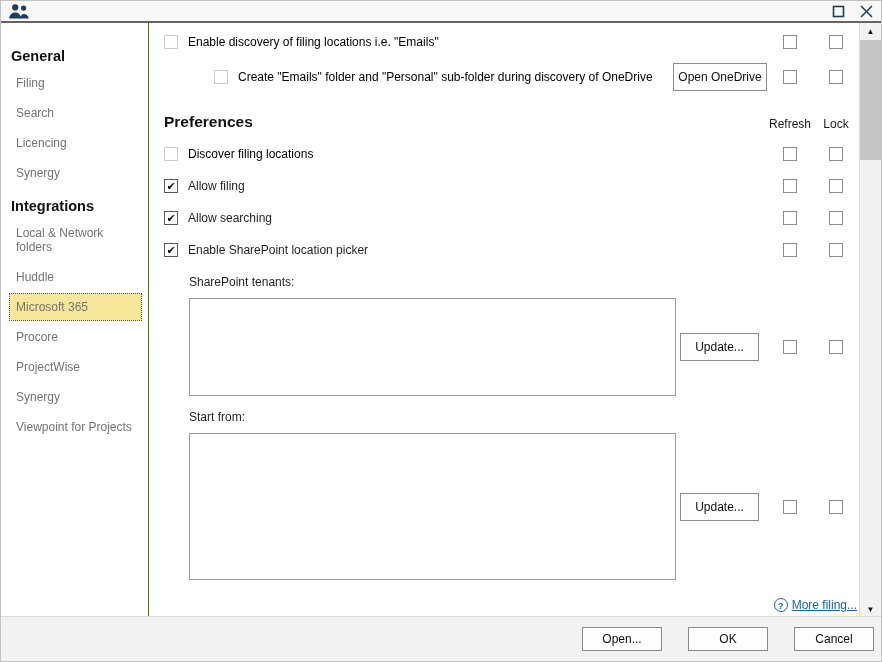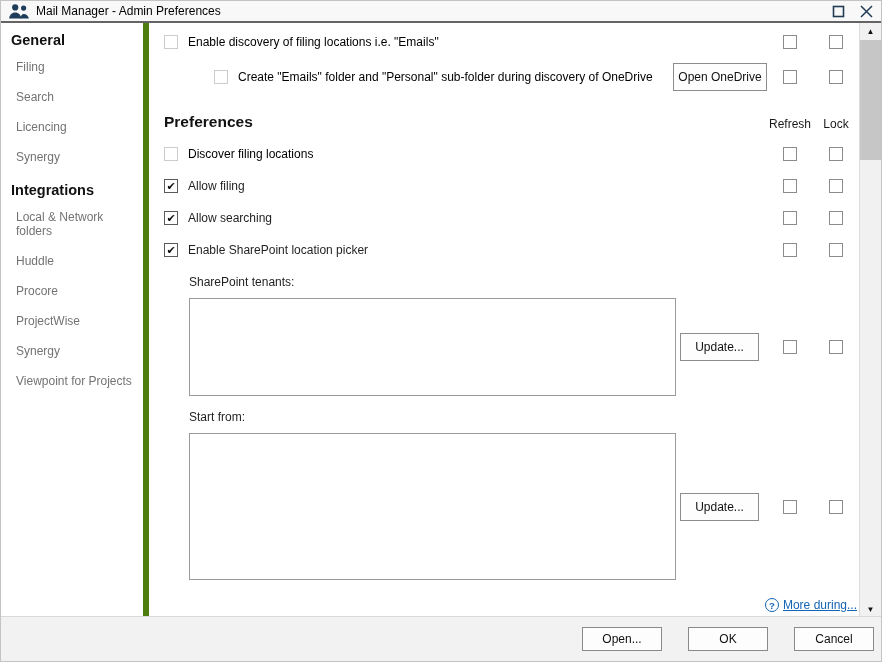--- a/index.html
+++ b/index.html
@@ -18,21 +18,21 @@
     display:flex; align-items:center; padding-left:8px;
   }
   .title-icon { width:20px; height:15px; margin-right:7px; display:inline-flex; }
   .title-text { font-size:12px; color:#000; }
   .win-controls { margin-left:auto; display:flex; align-items:center; gap:10px; padding-right:8px; }
   .win-btn { width:18px; height:18px; display:flex; align-items:center; justify-content:center; cursor:default; }
 
   
   .sidebar {
     position:absolute; top:22px; left:0; width:148px; height:595px;
-    background:#fff; border-right:6px solid #4d7c0f; padding-top:6px;
+    background:#fff; border-right:1px solid #4d7c0f; padding-top:22px;
   }
   .side-heading { font-size:14.5px; font-weight:bold; color:#111; padding:3px 0 3px 10px; margin-top:8px; }
   .side-heading:first-child { margin-top:0; }
   .side-item {
     font-size:12px; color:#737373; margin:2px 6px 2px 8px; padding:6px 0 6px 6px;
     border:1px dotted transparent; line-height:14px;
   }
   .side-item.selected { background:#f7e79b; border:1px dotted #555; }
 
   
@@ -117,21 +117,20 @@
     <span class="title-icon">
       <svg viewBox="0 0 20 15" width="20" height="15">
         <g fill="#1d3c5a">
           <circle cx="6.2" cy="3.4" r="3.1"></circle>
           <path d="M0.2 14.5c0-3.4 2.7-6.1 6-6.1s6 2.7 6 6.1z"></path>
           <circle cx="14.6" cy="4.1" r="2.6"></circle>
           <path d="M11.4 14.5c.3-2.5 1.6-4.6 3.2-4.6 2.6 0 4.8 2 5.3 4.6z"></path>
         </g>
       </svg>
     </span>
-    <span class="title-text">Mail Manager - Admin Preferences</span>
     <span class="win-controls">
       <span class="win-btn">
         <svg width="13" height="13" viewBox="0 0 13 13">
             <rect x="1.5" y="1.5" width="10" height="10" fill="none" stroke="#233c55" stroke-width="1.6"></rect>
           </svg>
       </span>
       <span class="win-btn">
         <svg width="13" height="13" viewBox="0 0 13 13">
             <path d="M1 1 L12 12 M12 1 L1 12" stroke="#233c55" stroke-width="1.5" fill="none"></path>
           </svg>
@@ -141,20 +140,21 @@
 
   <div class="sidebar">
     <div class="side-heading">General</div>
     <div class="side-item">Filing</div>
     <div class="side-item">Search</div>
     <div class="side-item">Licencing</div>
     <div class="side-item">Synergy</div>
     <div class="side-heading">Integrations</div>
     <div class="side-item">Local &amp; Network folders</div>
     <div class="side-item">Huddle</div>
+    <div class="side-item selected">Microsoft 365</div>
     <div class="side-item">Procore</div>
     <div class="side-item">ProjectWise</div>
     <div class="side-item">Synergy</div>
     <div class="side-item">Viewpoint for Projects</div>
   </div>
 
   <div class="content">
 
     <div class="row mt12">
       <span class="cb disabled"></span>
@@ -267,21 +267,21 @@
       <span class="cbcol">
           <span class="cb"></span>
         </span>
       <span class="cbcol">
           <span class="cb"></span>
         </span>
     </div>
 
     <div class="row mt18 more-row">
       <span class="help-icon">?</span>
-      <a class="link" href="#">More during...</a>
+      <a class="link" href="#">More filing...</a>
     </div>
 
   </div>
 
   <div class="scrollbar">
     <span class="sb-arrow sb-up">▲</span>
     <span class="sb-thumb"></span>
     <span class="sb-arrow sb-down">▼</span>
   </div>
 

